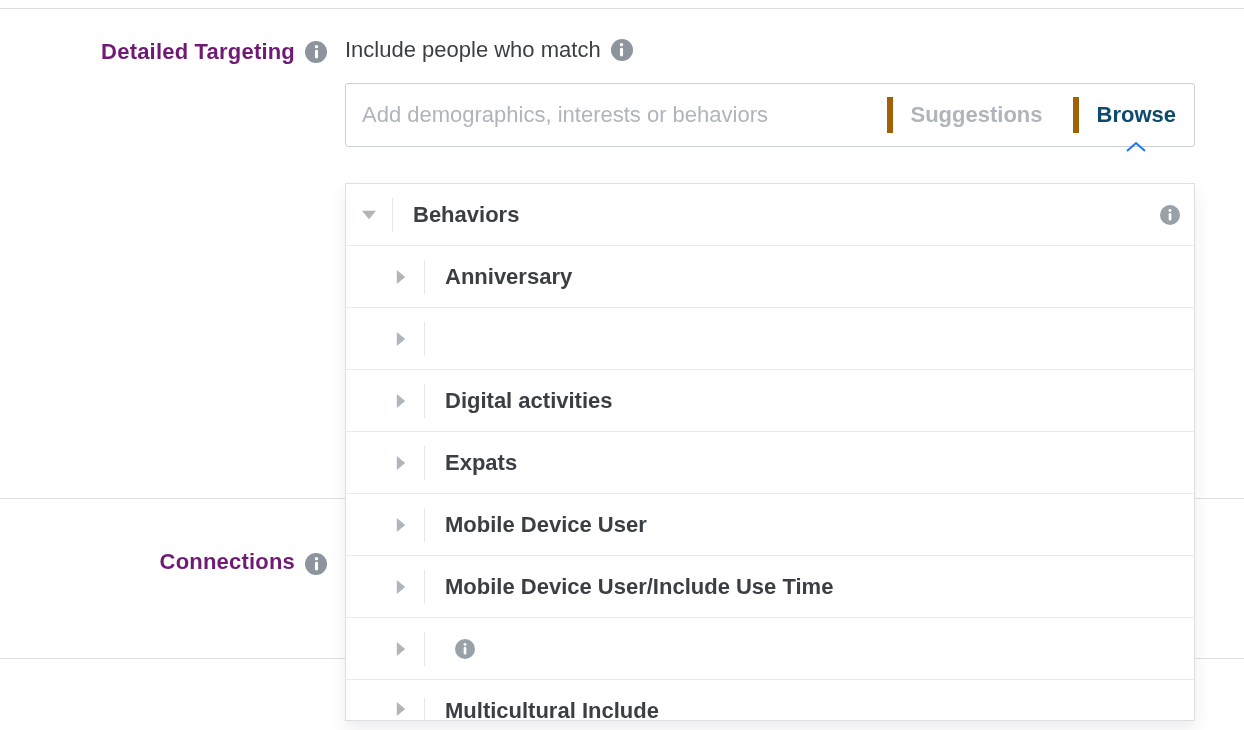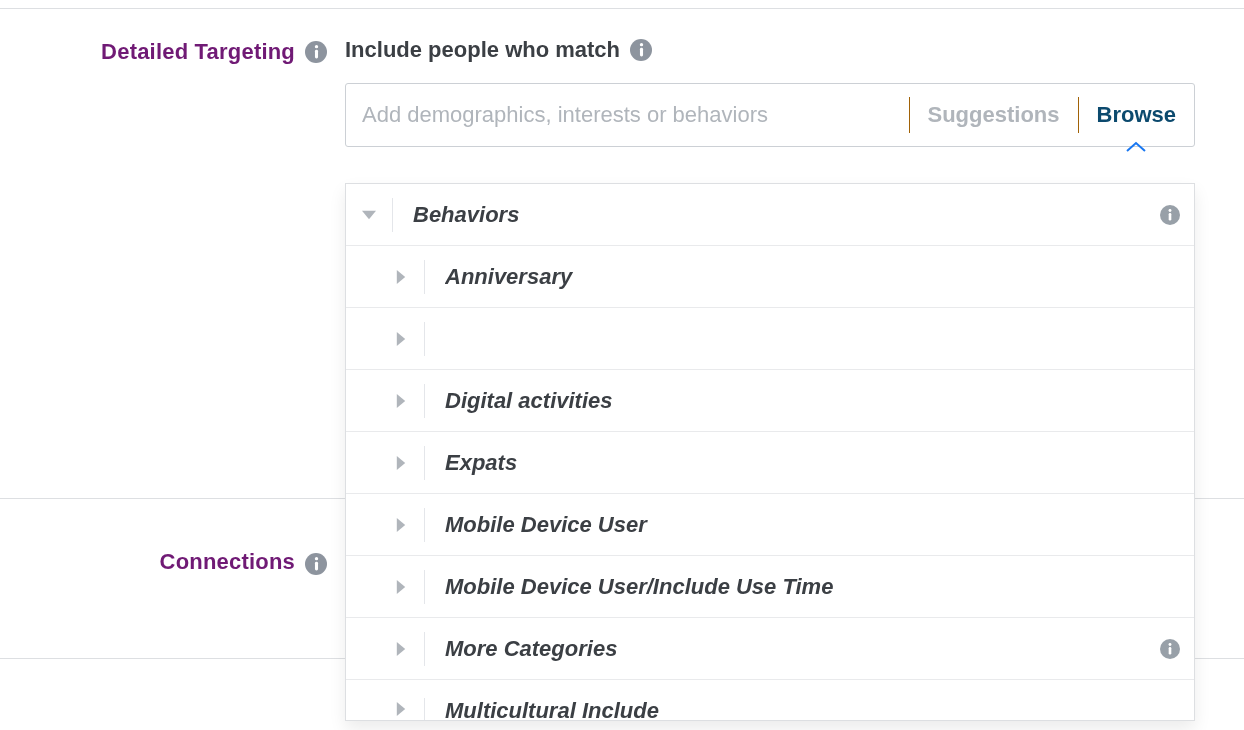--- a/index.html
+++ b/index.html
@@ -61,50 +61,51 @@
   .info-icon.small svg { width:6px; height:12px; }
   .content-col {
     flex: 1 1 auto;
     padding-top: 28px;
     position: relative;
   }
   .include-label {
     display: flex;
     align-items: center;
     font-size: 22px;
-    font-weight: 700;
+    font-weight: 400;
     color: #3b3f44;
     margin-bottom: 20px;
   }
   
   .targeting-input {
     width: 850px;
     border: 1px solid #ccd0d5;
     border-radius: 3px;
     display: flex;
     align-items: center;
     height: 64px;
     background: #fff;
+    gap: 12px;
   }
   .targeting-input input {
     flex: 1 1 auto;
     border: none;
     outline: none;
     font-size: 22px;
     padding: 0 16px;
     background: transparent;
     color: #1c1e21;
   }
   .targeting-input input::placeholder { color: #b0b5bb; }
   .input-link {
     font-size: 22px;
     font-weight: 700;
     padding: 0 18px;
     white-space: nowrap;
-    border-left: 1px solid #a16207;
+    border-left: 6px solid #a16207;
     height: 36px;
     display: flex;
     align-items: center;
   }
   .input-link.suggestions { color: #b0b5bb; cursor: default; }
   .input-link.browse {
     color: #0c4a6e;
     cursor: pointer;
     position: relative;
   }
@@ -130,21 +131,20 @@
     overflow: hidden;
   }
   .dd-row {
     display: flex;
     align-items: center;
     height: 62px;
     border-bottom: 1px solid #e9eaec;
     padding-right: 14px;
     cursor: pointer;
     background: #fff;
-    font-style: italic;
   }
   .dd-row.partial {
     height: 40px;
     border-bottom: none;
     overflow: hidden;
     align-items: flex-start;
     padding-top: 18px;
   }
   .dd-arrow-wrap {
     display: flex;
@@ -296,21 +296,20 @@
           <span class="dd-label">Mobile Device User/Include Use Time</span>
         </div>
 
         <div class="dd-row">
           <span class="dd-arrow-wrap child">
             <svg class="arrow-svg" viewBox="0 0 10 10">
                 <polygon points="2,0 8,5 2,10"></polygon>
               </svg>
           </span>
           <span class="dd-sep"></span>
-          <span class="dd-label">More Categories</span>
           <span class="info-icon small">
             <svg viewBox="0 0 4 10">
                 <circle cx="2" cy="1.2" r="1.2"></circle>
                 <rect x="0.9" y="3.4" width="2.2" height="6.2" rx="1"></rect>
               </svg>
           </span>
         </div>
 
         <div class="dd-row partial">
           <span class="dd-arrow-wrap child">

